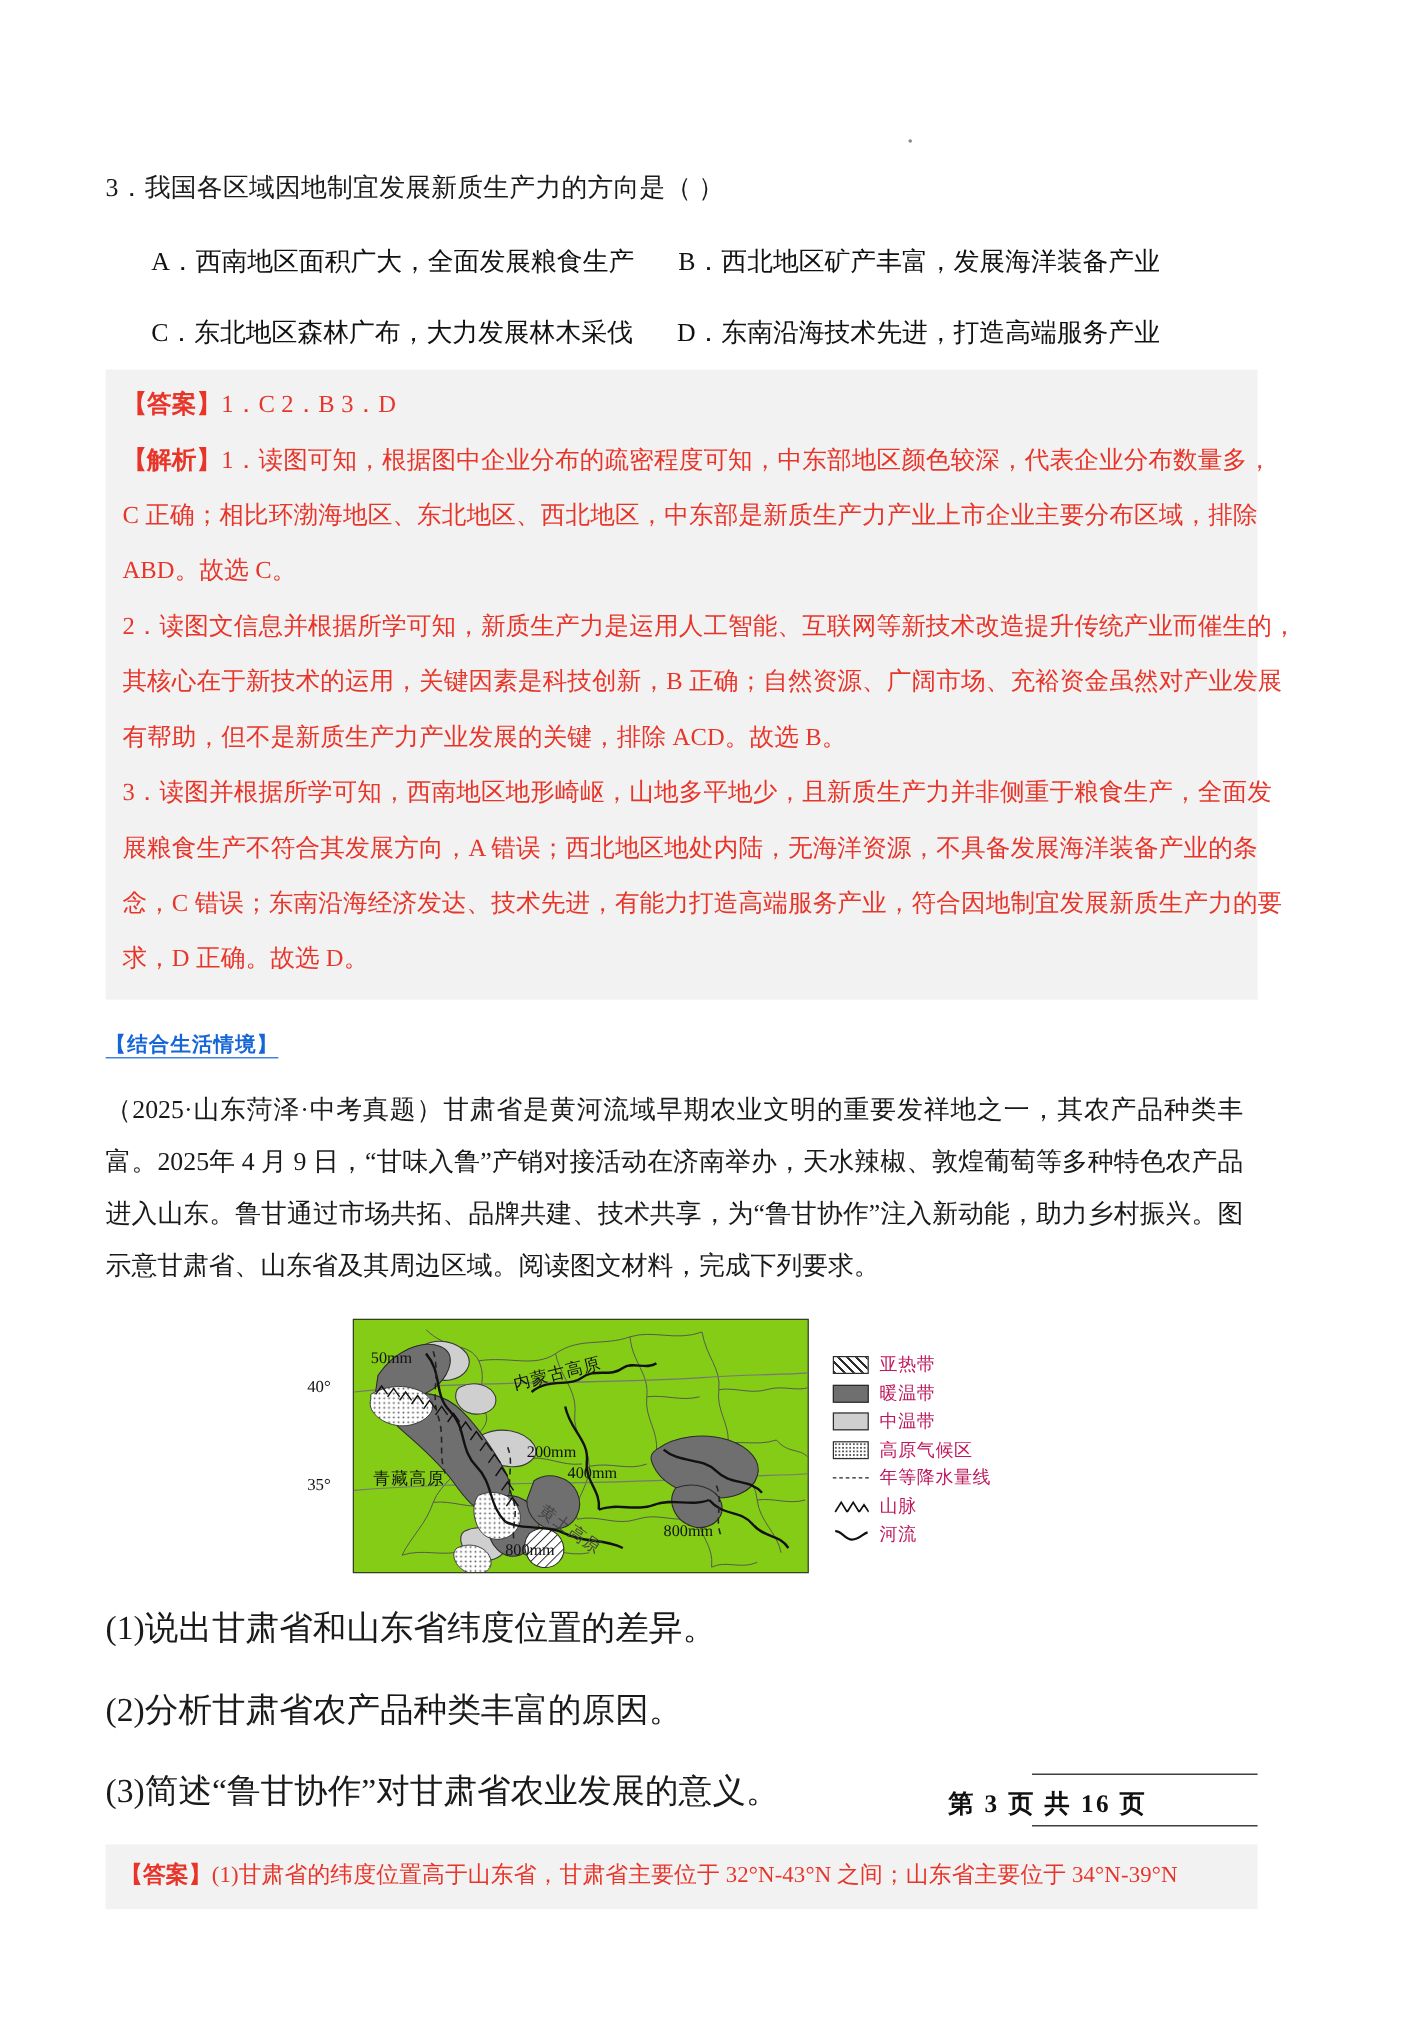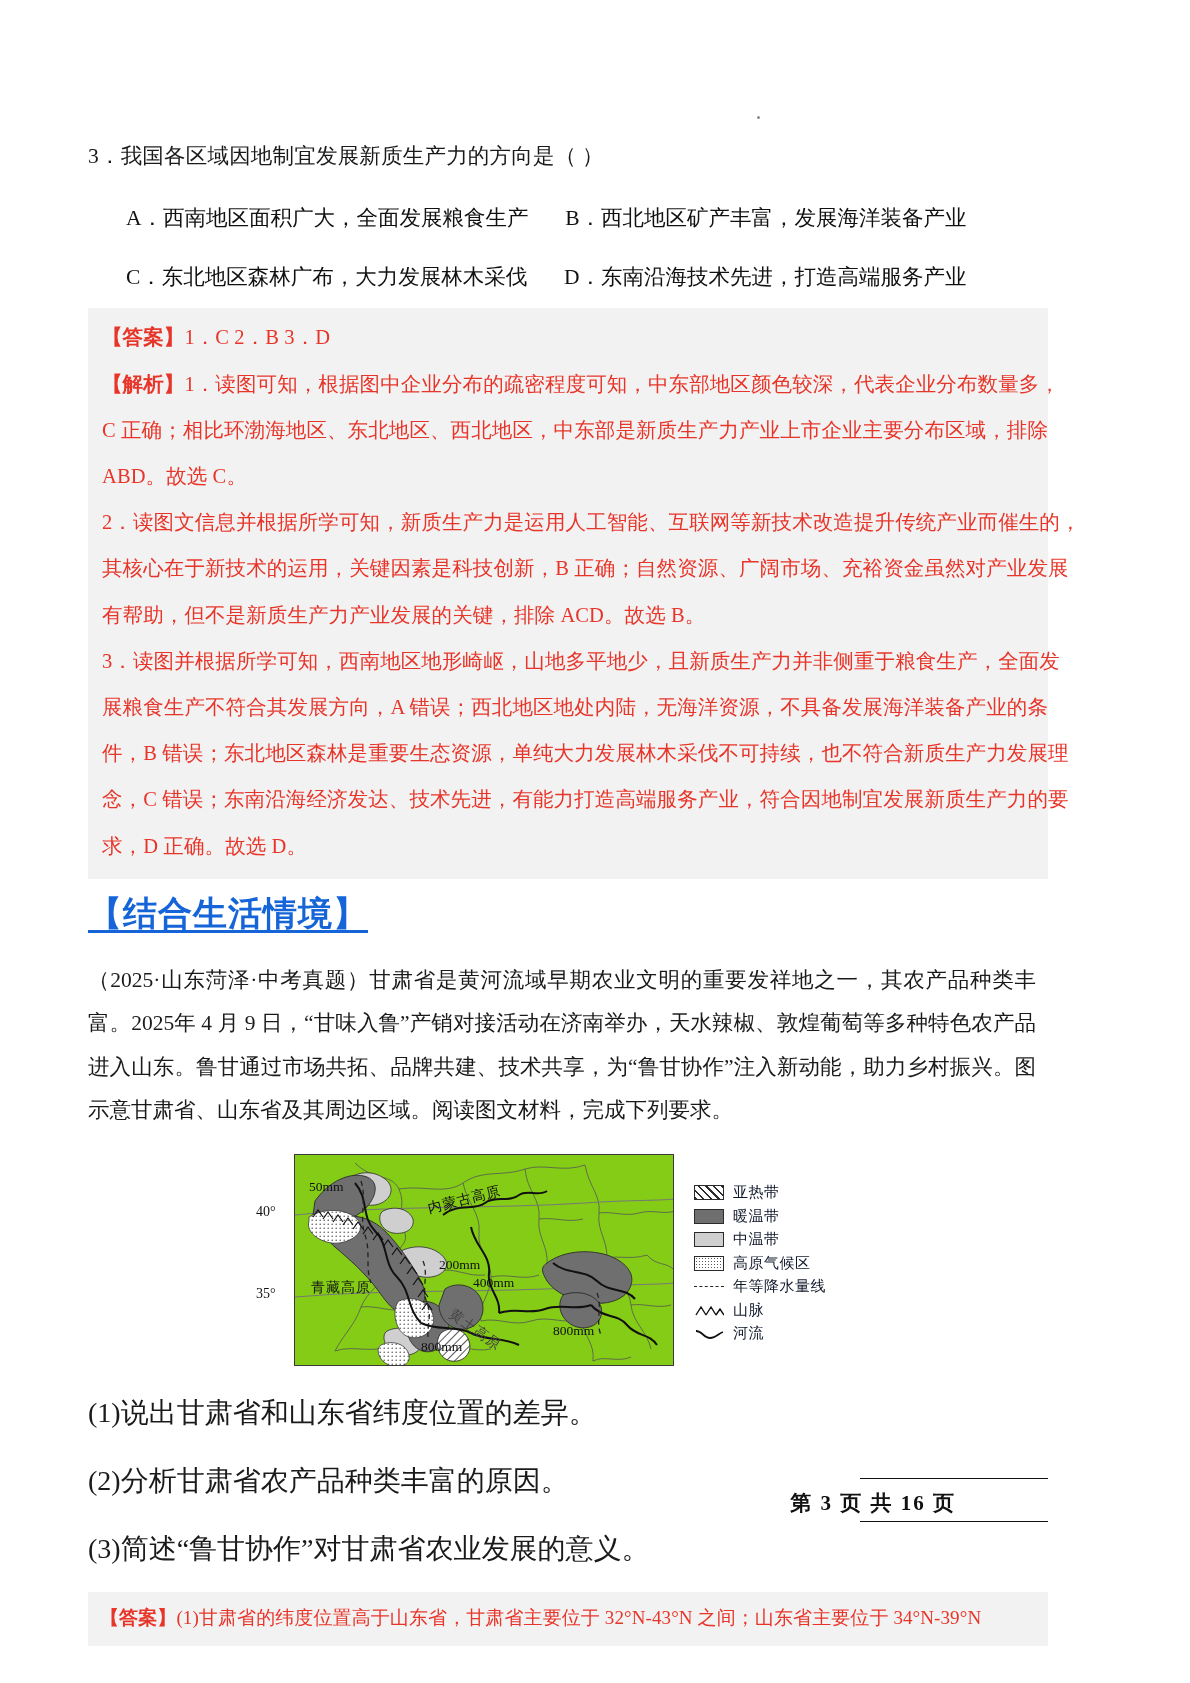--- a/index.html
+++ b/index.html
@@ -43,25 +43,25 @@
     margin:0 0 13px 0;
     white-space:nowrap;
     letter-spacing:0.1px;
   }
   .redline:last-child { margin-bottom:2px; }
   .tag { font-weight:700; color:#e8352a; }
 
   
   .bluehead {
     color:#1565d8;
-    font-size:34px;
+    font-size:17px;
     font-weight:700;
     text-decoration:underline;
     text-underline-offset:5px;
-    margin-top:12px;
+    margin-top:26px;
     display:inline-block;
     letter-spacing:1px;
   }
 
   
   .bodypara {
     margin-top:22px;
     font-size:21.5px;
     line-height:2.02;
     text-align:justify;
@@ -133,21 +133,21 @@
   }
   .leg-row { display:flex; align-items:center; height:21px; margin-bottom:2.5px; }
   .swatch { width:30px; height:15px; border:1px solid #2b2b2b; margin-right:9px; flex:0 0 auto; }
   .sw-subtrop { background:
       repeating-linear-gradient(45deg,#2b2b2b 0 1.6px,#ffffff 1.6px 5.4px); }
   .sw-warm { background:#6f6f6f; }
   .sw-mid { background:#cfcfcf; }
   .sw-plateau { background:#ffffff;
       background-image:radial-gradient(#555 0.7px, transparent 0.8px);
       background-size:3px 3px; }
-  .leg-label { font-size:15px; color:#0f172a; white-space:nowrap; letter-spacing:0.5px; }
+  .leg-label { font-size:15px; color:#be185d; white-space:nowrap; letter-spacing:0.5px; }
   .leg-line { width:30px; margin-right:9px; flex:0 0 auto; display:flex; align-items:center; justify-content:center; }
   .dashline { width:30px; height:0; border-top:1.6px dashed #222; }
   .mtn-ico { width:30px; height:14px; margin-right:9px; flex:0 0 auto; }
   .riv-ico { width:30px; height:14px; margin-right:9px; flex:0 0 auto; }
 
   .maplabel {
     position:absolute;
     font-size:13.5px;
     color:#111;
     white-space:nowrap;
@@ -191,21 +191,20 @@
       <div class="redline">
         <span class="tag">【解析】</span><span>1．读图可知，根据图中企业分布的疏密程度可知，中东部地区颜色较深，代表企业分布数量多，</span>
       </div>
       <div class="redline">C 正确；相比环渤海地区、东北地区、西北地区，中东部是新质生产力产业上市企业主要分布区域，排除</div>
       <div class="redline">ABD。故选 C。</div>
       <div class="redline">2．读图文信息并根据所学可知，新质生产力是运用人工智能、互联网等新技术改造提升传统产业而催生的，</div>
       <div class="redline">其核心在于新技术的运用，关键因素是科技创新，B 正确；自然资源、广阔市场、充裕资金虽然对产业发展</div>
       <div class="redline">有帮助，但不是新质生产力产业发展的关键，排除 ACD。故选 B。</div>
       <div class="redline">3．读图并根据所学可知，西南地区地形崎岖，山地多平地少，且新质生产力并非侧重于粮食生产，全面发</div>
       <div class="redline">展粮食生产不符合其发展方向，A 错误；西北地区地处内陆，无海洋资源，不具备发展海洋装备产业的条</div>
-      <div class="redline">件，B 错误；东北地区森林是重要生态资源，单纯大力发展林木采伐不可持续，也不符合新质生产力发展理</div>
       <div class="redline">念，C 错误；东南沿海经济发达、技术先进，有能力打造高端服务产业，符合因地制宜发展新质生产力的要</div>
       <div class="redline">求，D 正确。故选 D。</div>
     </div>
 
     
     <div class="bluehead">【结合生活情境】</div>
 
     
     <div class="bodypara">（2025·山东菏泽·中考真题）甘肃省是黄河流域早期农业文明的重要发祥地之一，其农产品种类丰富。2025年 4 月 9 日，“甘味入鲁”产销对接活动在济南举办，天水辣椒、敦煌葡萄等多种特色农产品进入山东。鲁甘通过市场共拓、品牌共建、技术共享，为“鲁甘协作”注入新动能，助力乡村振兴。图示意甘肃省、山东省及其周边区域。阅读图文材料，完成下列要求。</div>
 

